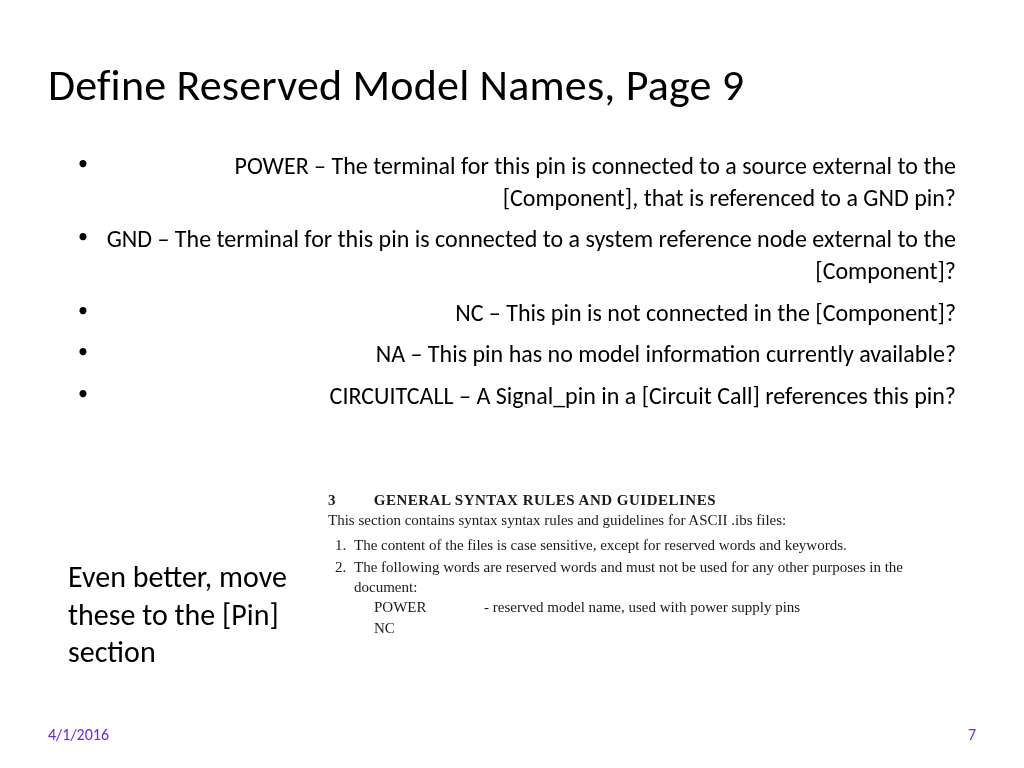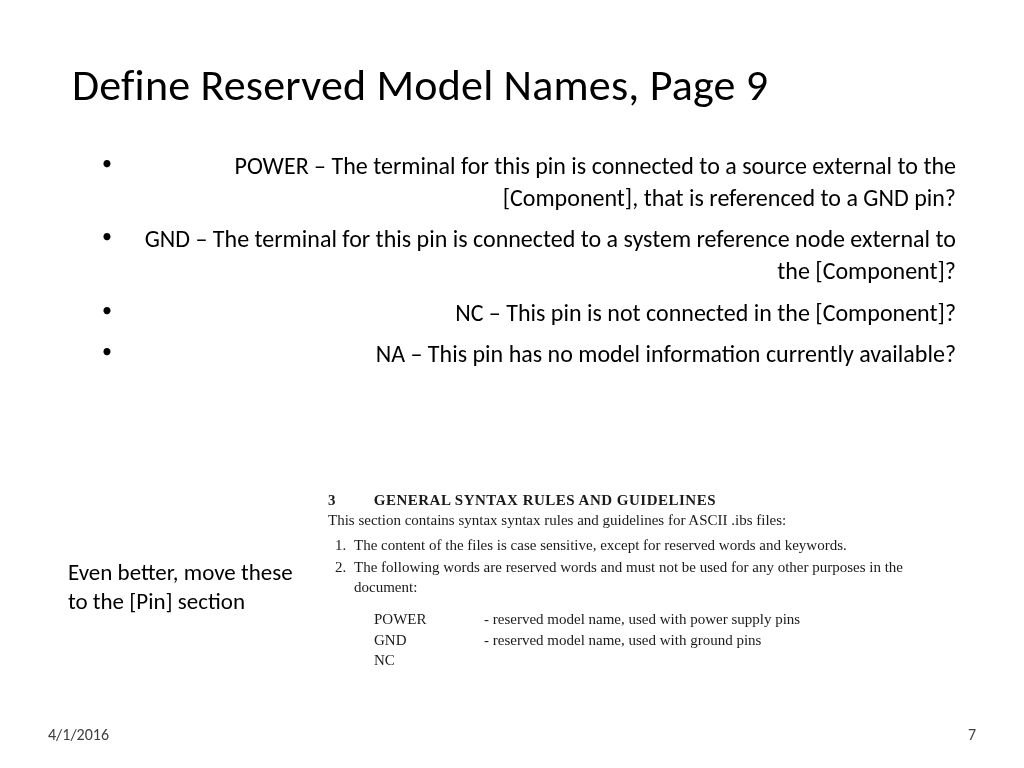--- a/index.html
+++ b/index.html
@@ -1,71 +1,68 @@
 <!DOCTYPE html>
 <html><head>
 <meta charset="utf-8">
 <style>
   * { box-sizing: border-box; margin: 0; padding: 0; }
   html, body { width: 1024px; height: 768px; background: #fff; font-family: Calibri, "Segoe UI", Arial, sans-serif; color: #000; }
-  .slide { position: relative; width: 1024px; height: 768px; padding: 58px 68px 40px 72px; }
+  .slide { position: relative; width: 1024px; height: 768px; padding: 58px 68px 40px 48px; }
   .title { font-size: 44px; font-weight: 400; letter-spacing: 0.2px; margin-bottom: 38px; }
   .bullets { list-style: none; padding-left: 30px; }
   .bullets li { position: relative; font-size: 24px; line-height: 1.32; margin-bottom: 10px; padding-left: 28px; text-align: right; }
   .bullets li::before { content: "•"; position: absolute; left: 0; top: 0; font-size: 20px; }
   .lower { position: absolute; left: 68px; right: 68px; top: 490px; display: flex; align-items: flex-start; }
-  .note { width: 260px; font-size: 23px; line-height: 1.25; padding-right: 20px; padding-top: 68px; }
+  .note { width: 260px; font-size: 30px; line-height: 1.25; padding-right: 20px; padding-top: 68px; }
   .excerpt { flex: 1; font-family: "Times New Roman", Times, serif; color: #1a1a1a; font-size: 15px; line-height: 1.35; }
   .excerpt .sec-line { }
   .excerpt .sec-num { font-weight: 700; display: inline-block; width: 42px; }
   .excerpt .sec-title { font-weight: 700; letter-spacing: 0.5px; }
   .excerpt .intro { margin-bottom: 4px; }
   .excerpt ol { list-style: decimal; padding-left: 22px; }
   .excerpt ol > li { margin-bottom: 2px; padding-left: 4px; }
-  .reserved { margin-top: 12px; padding-left: 20px; }
+  .reserved { margin-top: 0; padding-left: 20px; }
   .reserved-row { display: flex; }
   .reserved-row .rw { width: 110px; }
   .reserved-row .rd::before { content: "- "; }
-  .footer { position: absolute; left: 48px; right: 48px; bottom: 24px; display: flex; justify-content: space-between; font-size: 16px; color: #404040; }
+  .footer { position: absolute; left: 48px; right: 48px; bottom: 24px; display: flex; justify-content: space-between; font-size: 16px; color: #6d28d9; }
 </style>
 </head>
 <body>
 
 <div class="slide">
   <h1 class="title">Define Reserved Model Names, Page 9</h1>
 
   <ul class="bullets">
     <li>POWER – The terminal for this pin is connected to a source external to the [Component], that is referenced to a GND pin?</li>
     <li>GND – The terminal for this pin is connected to a system reference node external to the [Component]?</li>
     <li>NC – This pin is not connected in the [Component]?</li>
     <li>NA – This pin has no model information currently available?</li>
+    <li>CIRCUITCALL – A Signal_pin in a [Circuit Call] references this pin?</li>
   </ul>
 
   <div class="lower">
     <div class="note">Even better, move these to the [Pin] section</div>
     <div class="excerpt">
       <div class="sec-line">
         <span class="sec-num">3</span>
         <span class="sec-title">GENERAL SYNTAX RULES AND GUIDELINES</span>
       </div>
       <div class="intro">This section contains syntax syntax rules and guidelines for ASCII .ibs files:</div>
       <ol>
         <li>The content of the files is case sensitive, except for reserved words and keywords.</li>
         <li>
           <span>The following words are reserved words and must not be used for any other purposes in the document:</span>
           <div class="reserved">
             <div class="reserved-row">
               <span class="rw">POWER</span>
               <span class="rd">reserved model name, used with power supply pins</span>
             </div>
             <div class="reserved-row">
-              <span class="rw">GND</span>
-              <span class="rd">reserved model name, used with ground pins</span>
-            </div>
-            <div class="reserved-row">
               <span class="rw">NC</span>
             </div>
           </div>
         </li>
       </ol>
     </div>
   </div>
 
   <div class="footer">
     <span>4/1/2016</span>

